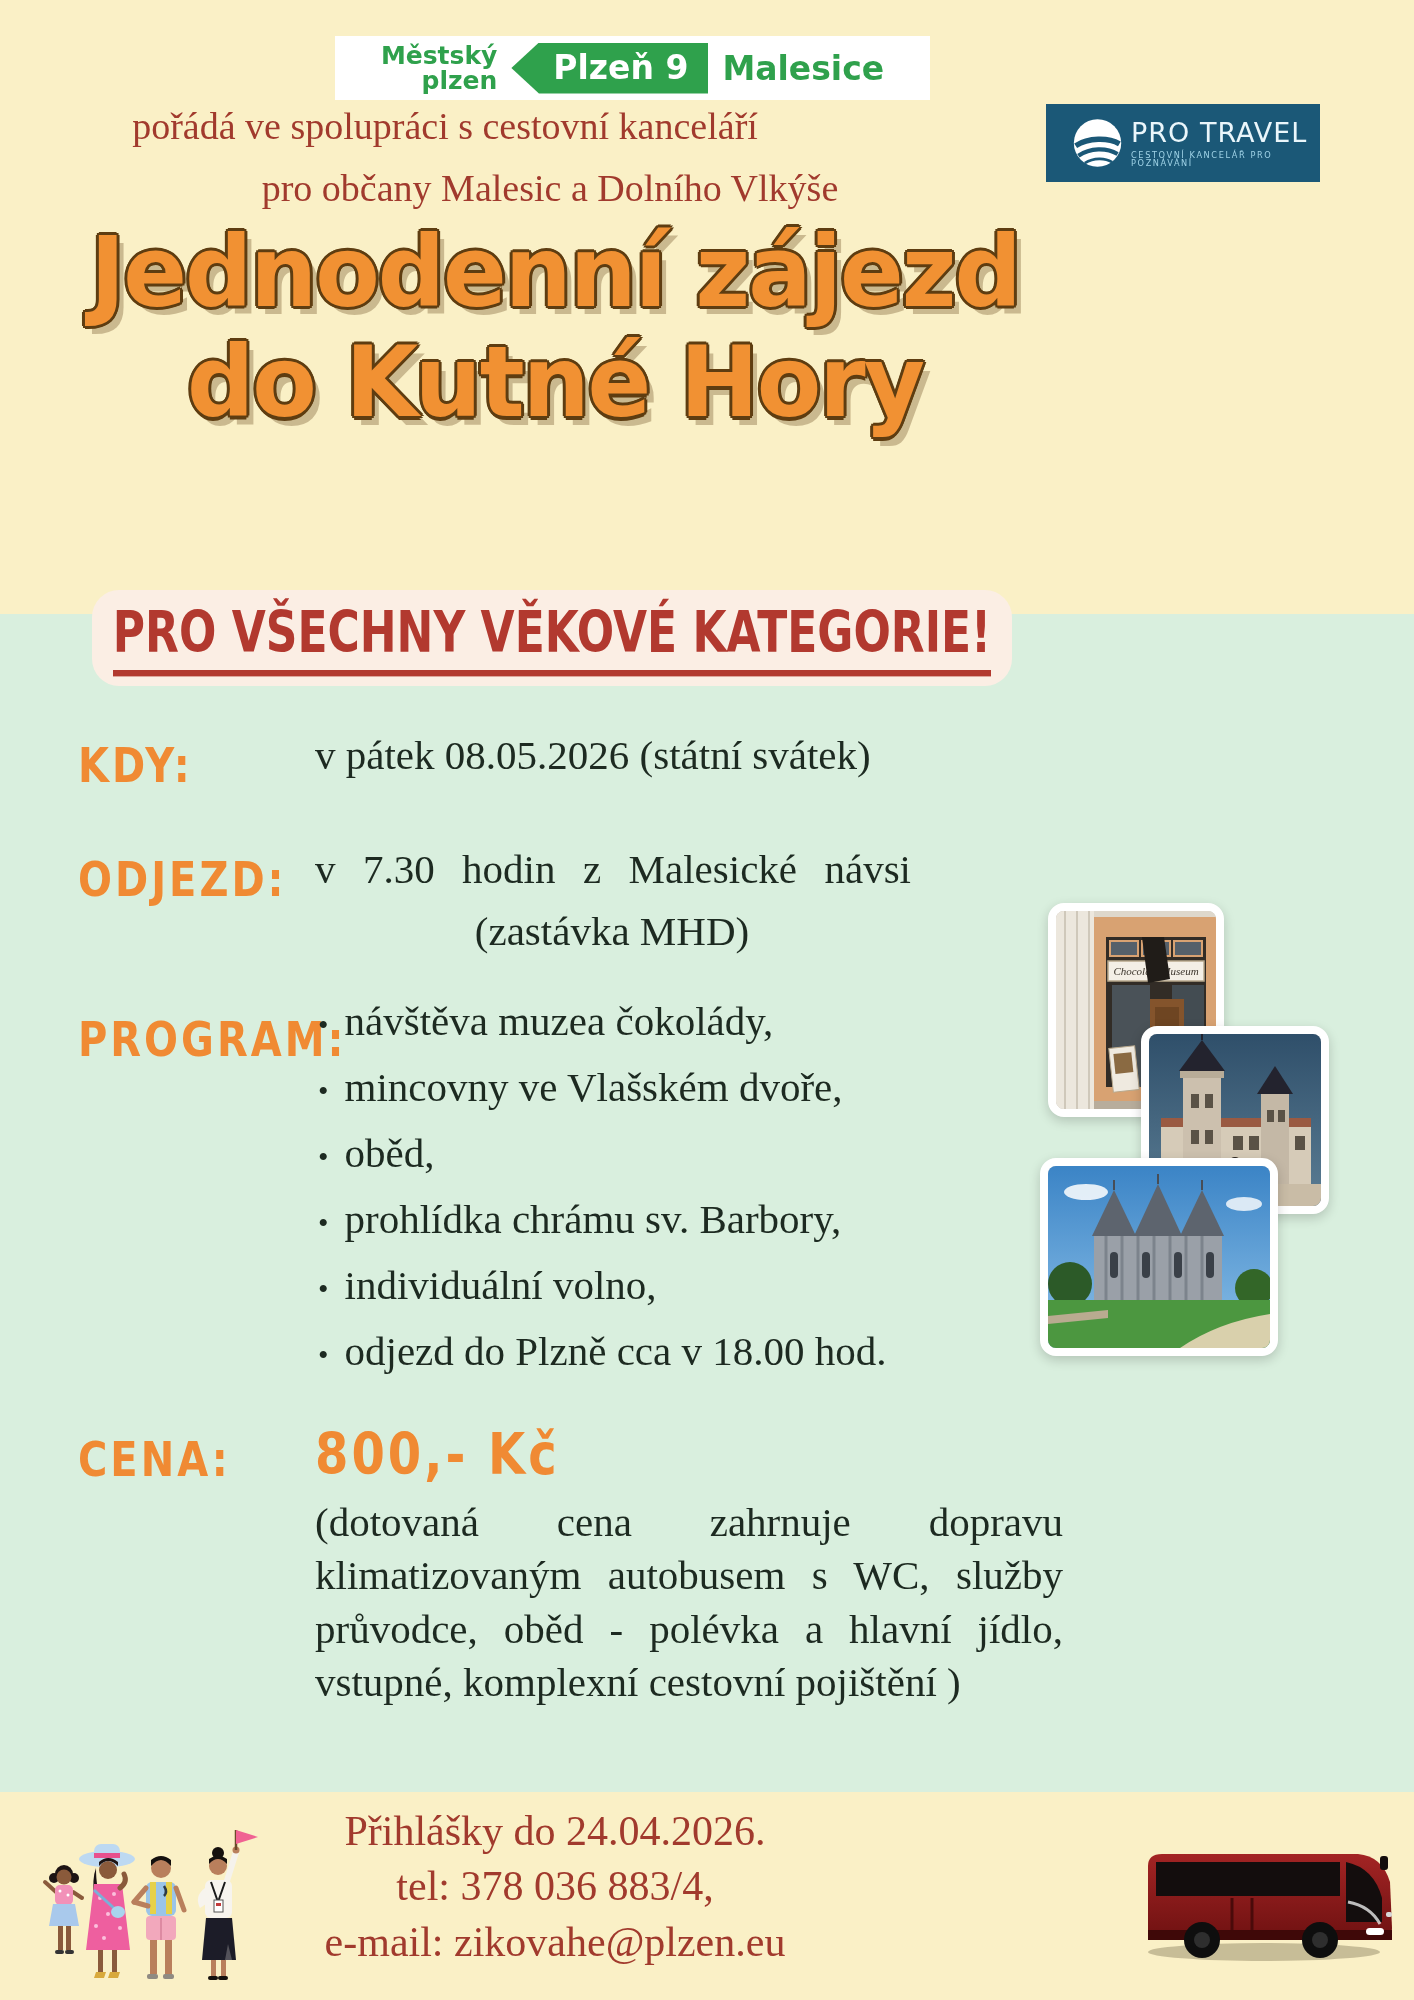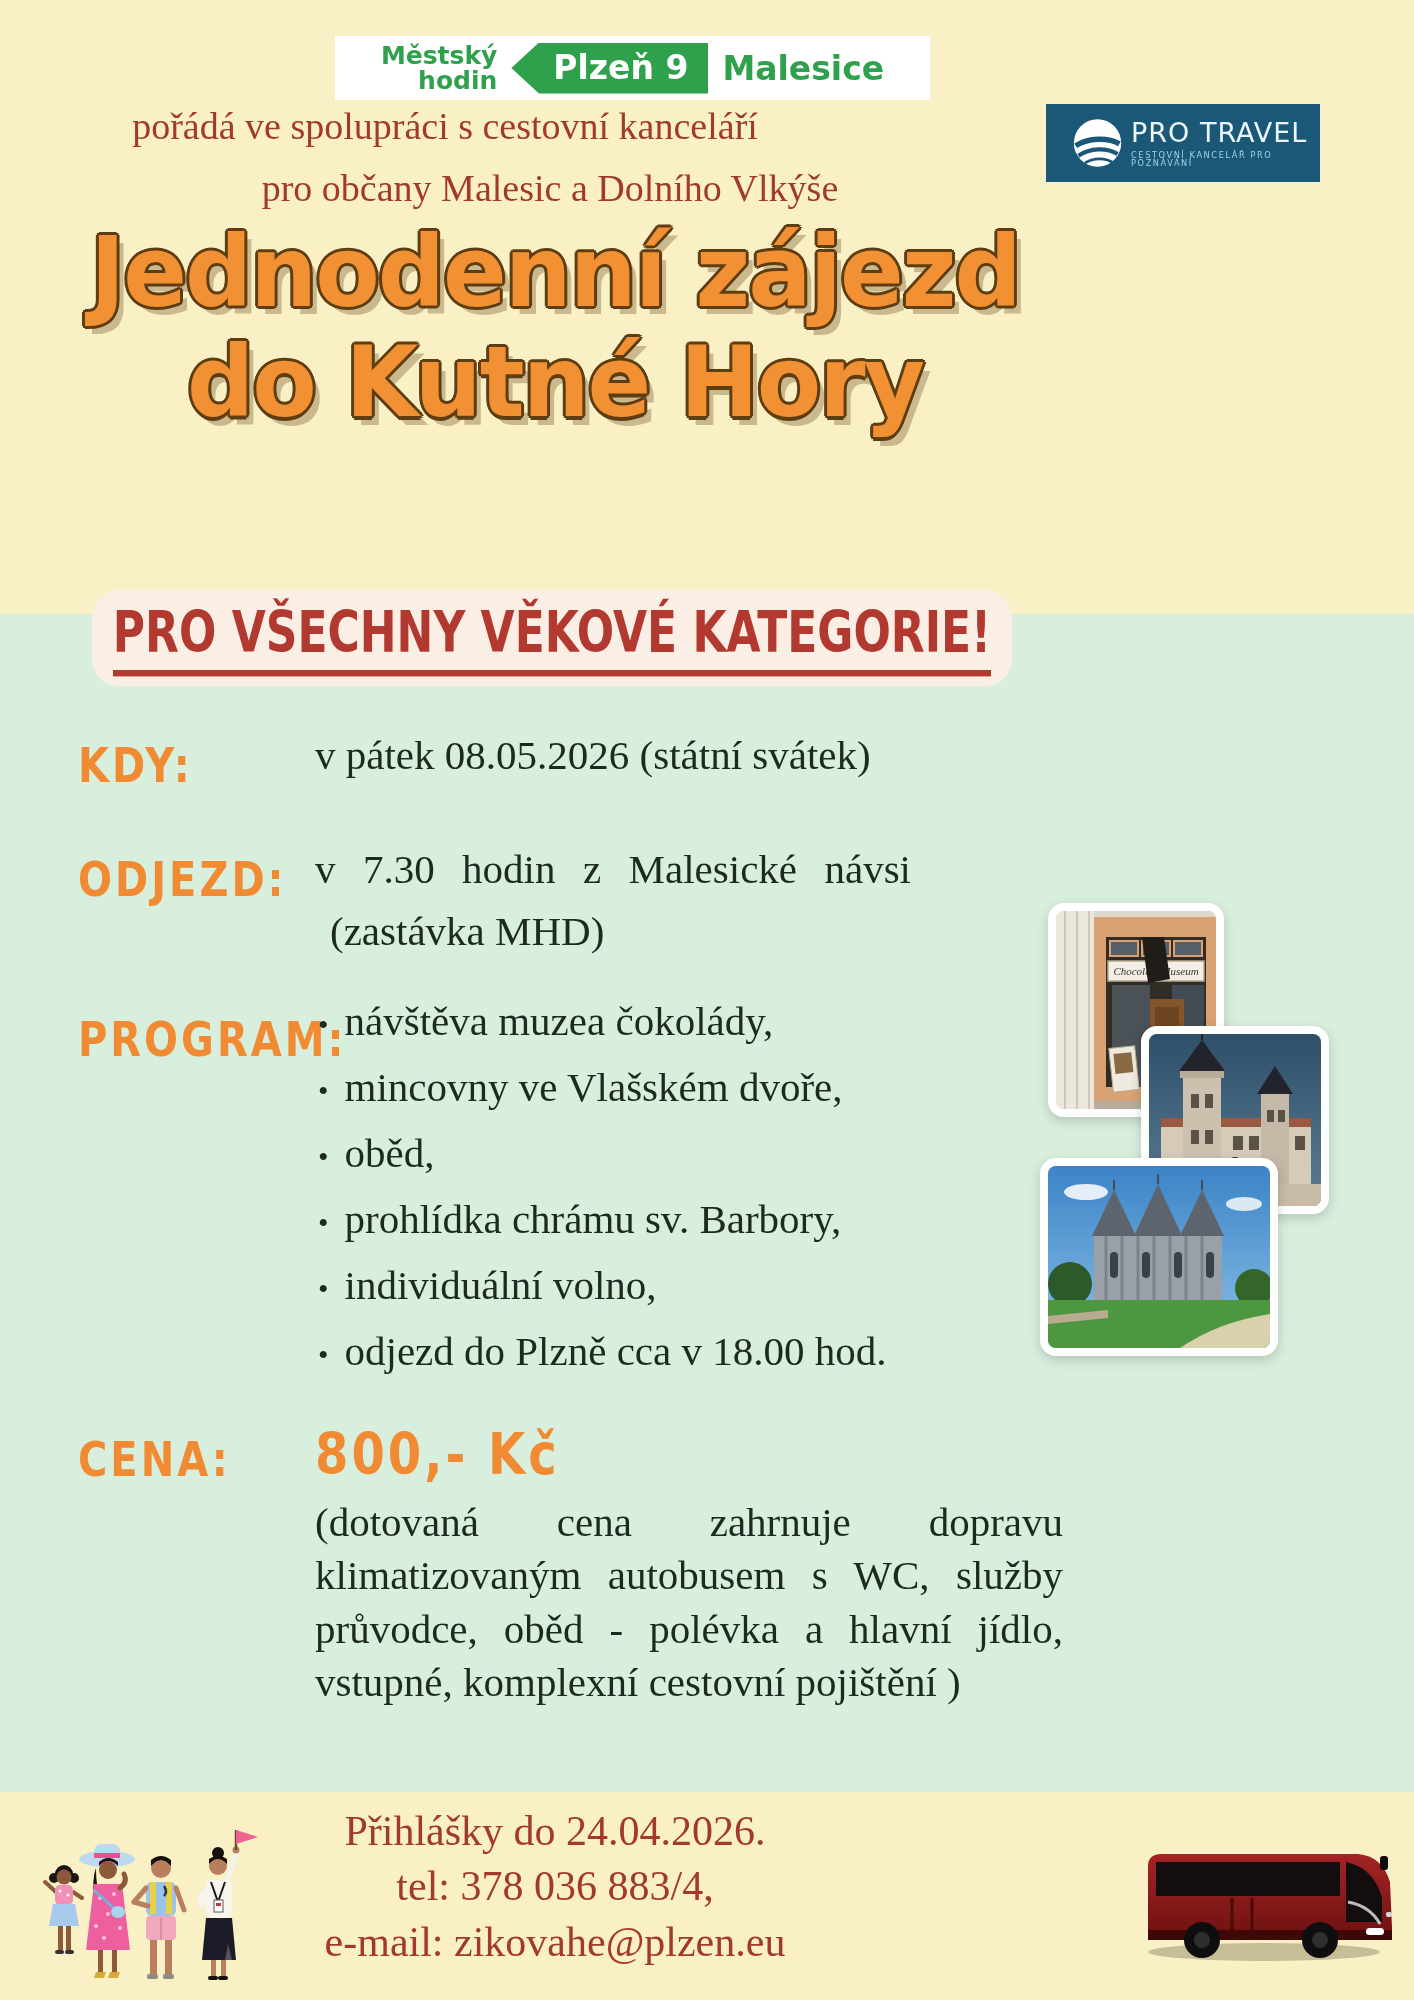--- a/index.html
+++ b/index.html
@@ -66,21 +66,21 @@
     font-family:"DejaVu Sans", sans-serif;font-weight:bold;font-size:40px;color:#F08A33;
     letter-spacing:3px;transform:scaleY(1.2);transform-origin:left top;
   }
   .serif-val{position:absolute;color:#1D2A21;font-size:41px;line-height:1.25;}
 
   .kdy-label{top:738px;}
   .kdy-value{left:315px;top:730px;width:640px;}
 
   .odjezd-label{top:852px;}
   .odjezd-l1{left:315px;top:844px;width:596px;text-align:justify;text-align-last:justify;}
-  .odjezd-l2{left:330px;top:906px;width:596px;}
+  .odjezd-l2{left:314px;top:906px;width:596px;text-align:center;}
 
   .program-label{top:1012px;}
   .program-list{position:absolute;left:318px;top:990px;width:560px;list-style:none;margin:0;padding:0;}
   .program-list li{
     display:flex;align-items:baseline;gap:16px;white-space:nowrap;
     color:#1D2A21;font-size:41px;line-height:62px;
   }
   .bullet{font-size:30px;line-height:62px;}
 
   .cena-label{top:1432px;}
@@ -108,21 +108,21 @@
 </head>
 <body>
 
 <div class="poster">
 
   <div class="green-band"></div>
 
   <div class="logo-box">
     <div class="logo-mestsky">
       <div>Městský</div>
-      <div>hodin</div>
+      <div>plzen</div>
     </div>
     <div class="logo-arrow">Plzeň 9</div>
     <div class="logo-malesice">Malesice</div>
   </div>
 
   <div class="intro-line1">pořádá ve spolupráci s cestovní kanceláří</div>
 
   <div class="protravel">
     <svg width="56" height="56" viewBox="0 0 56 56">
       <circle cx="28" cy="28" r="26" fill="#ffffff"></circle>

